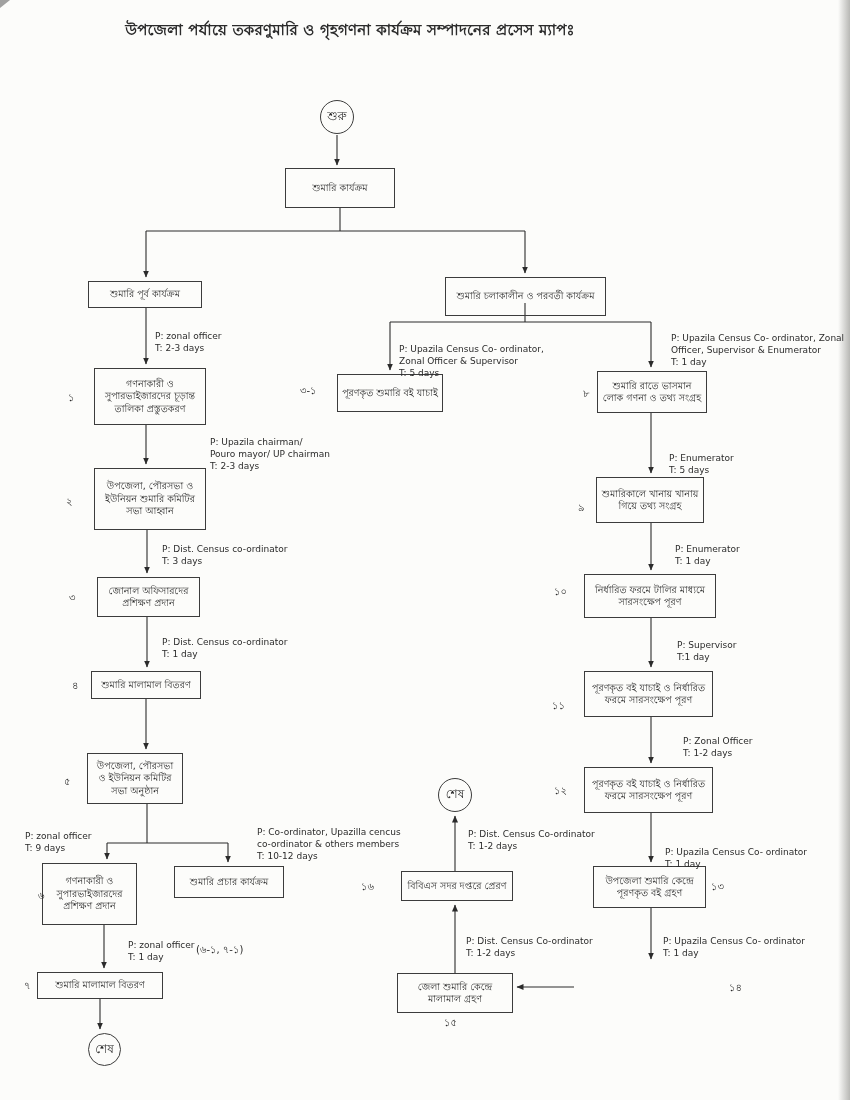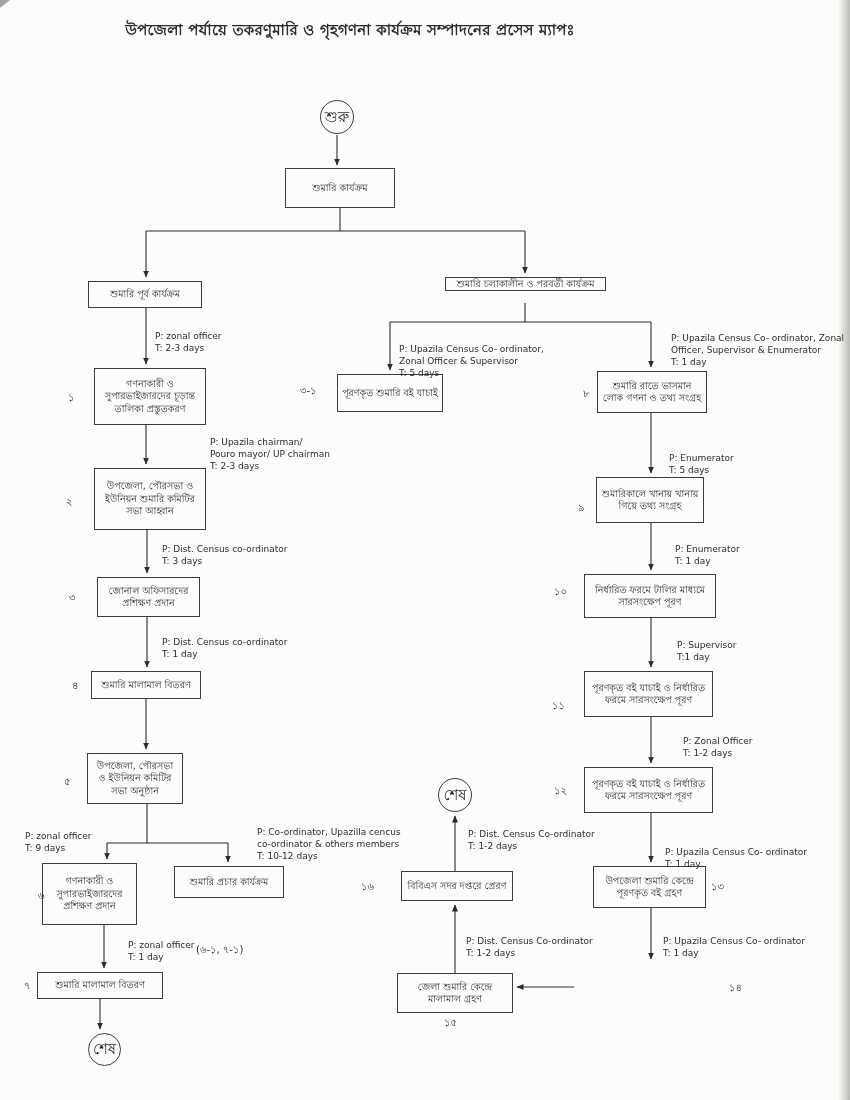--- a/index.html
+++ b/index.html
@@ -13,21 +13,21 @@
     position:absolute; left:0; top:18px; width:700px; text-align:center;
     font-size:15px; font-weight:bold; letter-spacing:.2px;
   }
   .box {
     position:absolute; border:1.2px solid #3c3c3c; background:transparent;
     display:flex; align-items:center; justify-content:center; text-align:center;
     font-size:9.5px; line-height:1.3; padding:2px 4px;
   }
   .terminal {
     position:absolute; border:1.2px solid #3c3c3c; border-radius:50%;
-    display:flex; align-items:center; justify-content:center; font-size:15px;text-align:right;
+    display:flex; align-items:center; justify-content:center; font-size:12px;text-align:right;
   }
   .ann { position:absolute; font-size:9px; line-height:1.35; white-space:pre-line; }
   .num { position:absolute; font-size:10px; }
   .sub { position:absolute; font-size:10px;margin-top:40px; }
   svg.connectors { position:absolute; left:0; top:0; }
   .edge-shade {
     position:absolute; top:0; right:0; width:12px; height:100%;
     background:linear-gradient(to right, rgba(100,100,96,0), rgba(100,100,96,.45));
   }
   .corner-speck {
@@ -83,21 +83,21 @@
       <path d="M455 871 V816" marker-end="url(#ah)"></path>
     </g>
   </svg>
 
   <div class="terminal" style="left:320px;top:100px;width:34px;height:34px">শুরু</div>
   <div class="terminal" style="left:88px;top:1033px;width:33px;height:33px">শেষ</div>
   <div class="terminal" style="left:438px;top:778px;width:34px;height:34px">শেষ</div>
 
   <div class="box" style="left:285px;top:168px;width:110px;height:40px">শুমারি কার্যক্রম</div>
   <div class="box" style="left:88px;top:281px;width:114px;height:27px">শুমারি পূর্ব কার্যক্রম</div>
-  <div class="box" style="left:445px;top:277px;width:161px;height:14px">শুমারি চলাকালীন  ও পরবর্তী কার্যক্রম</div>
+  <div class="box" style="left:445px;top:277px;width:161px;height:39px">শুমারি চলাকালীন  ও পরবর্তী কার্যক্রম</div>
 
   <div class="box" style="left:94px;top:368px;width:112px;height:57px">গণনাকারী ও সুপারভাইজারদের চূড়ান্ত তালিকা প্রস্তুতকরণ</div>
   <div class="box" style="left:94px;top:468px;width:112px;height:62px">উপজেলা, পৌরসভা ও ইউনিয়ন শুমারি কমিটির সভা আহ্বান</div>
   <div class="box" style="left:97px;top:577px;width:103px;height:40px">জোনাল অফিসারদের প্রশিক্ষণ প্রদান</div>
   <div class="box" style="left:91px;top:671px;width:110px;height:28px">শুমারি মালামাল বিতরণ</div>
   <div class="box" style="left:87px;top:753px;width:96px;height:51px">উপজেলা, পৌরসভা ও ইউনিয়ন কমিটির সভা অনুষ্ঠান</div>
   <div class="box" style="left:42px;top:863px;width:95px;height:62px">গণনাকারী ও সুপারভাইজারদের প্রশিক্ষণ প্রদান</div>
   <div class="box" style="left:174px;top:866px;width:110px;height:32px">শুমারি প্রচার কার্যক্রম</div>
   <div class="sub" style="left:196px;top:902px">(৬-১, ৭-১)</div>
   <div class="box" style="left:37px;top:972px;width:126px;height:27px">শুমারি মালামাল বিতরণ</div>

